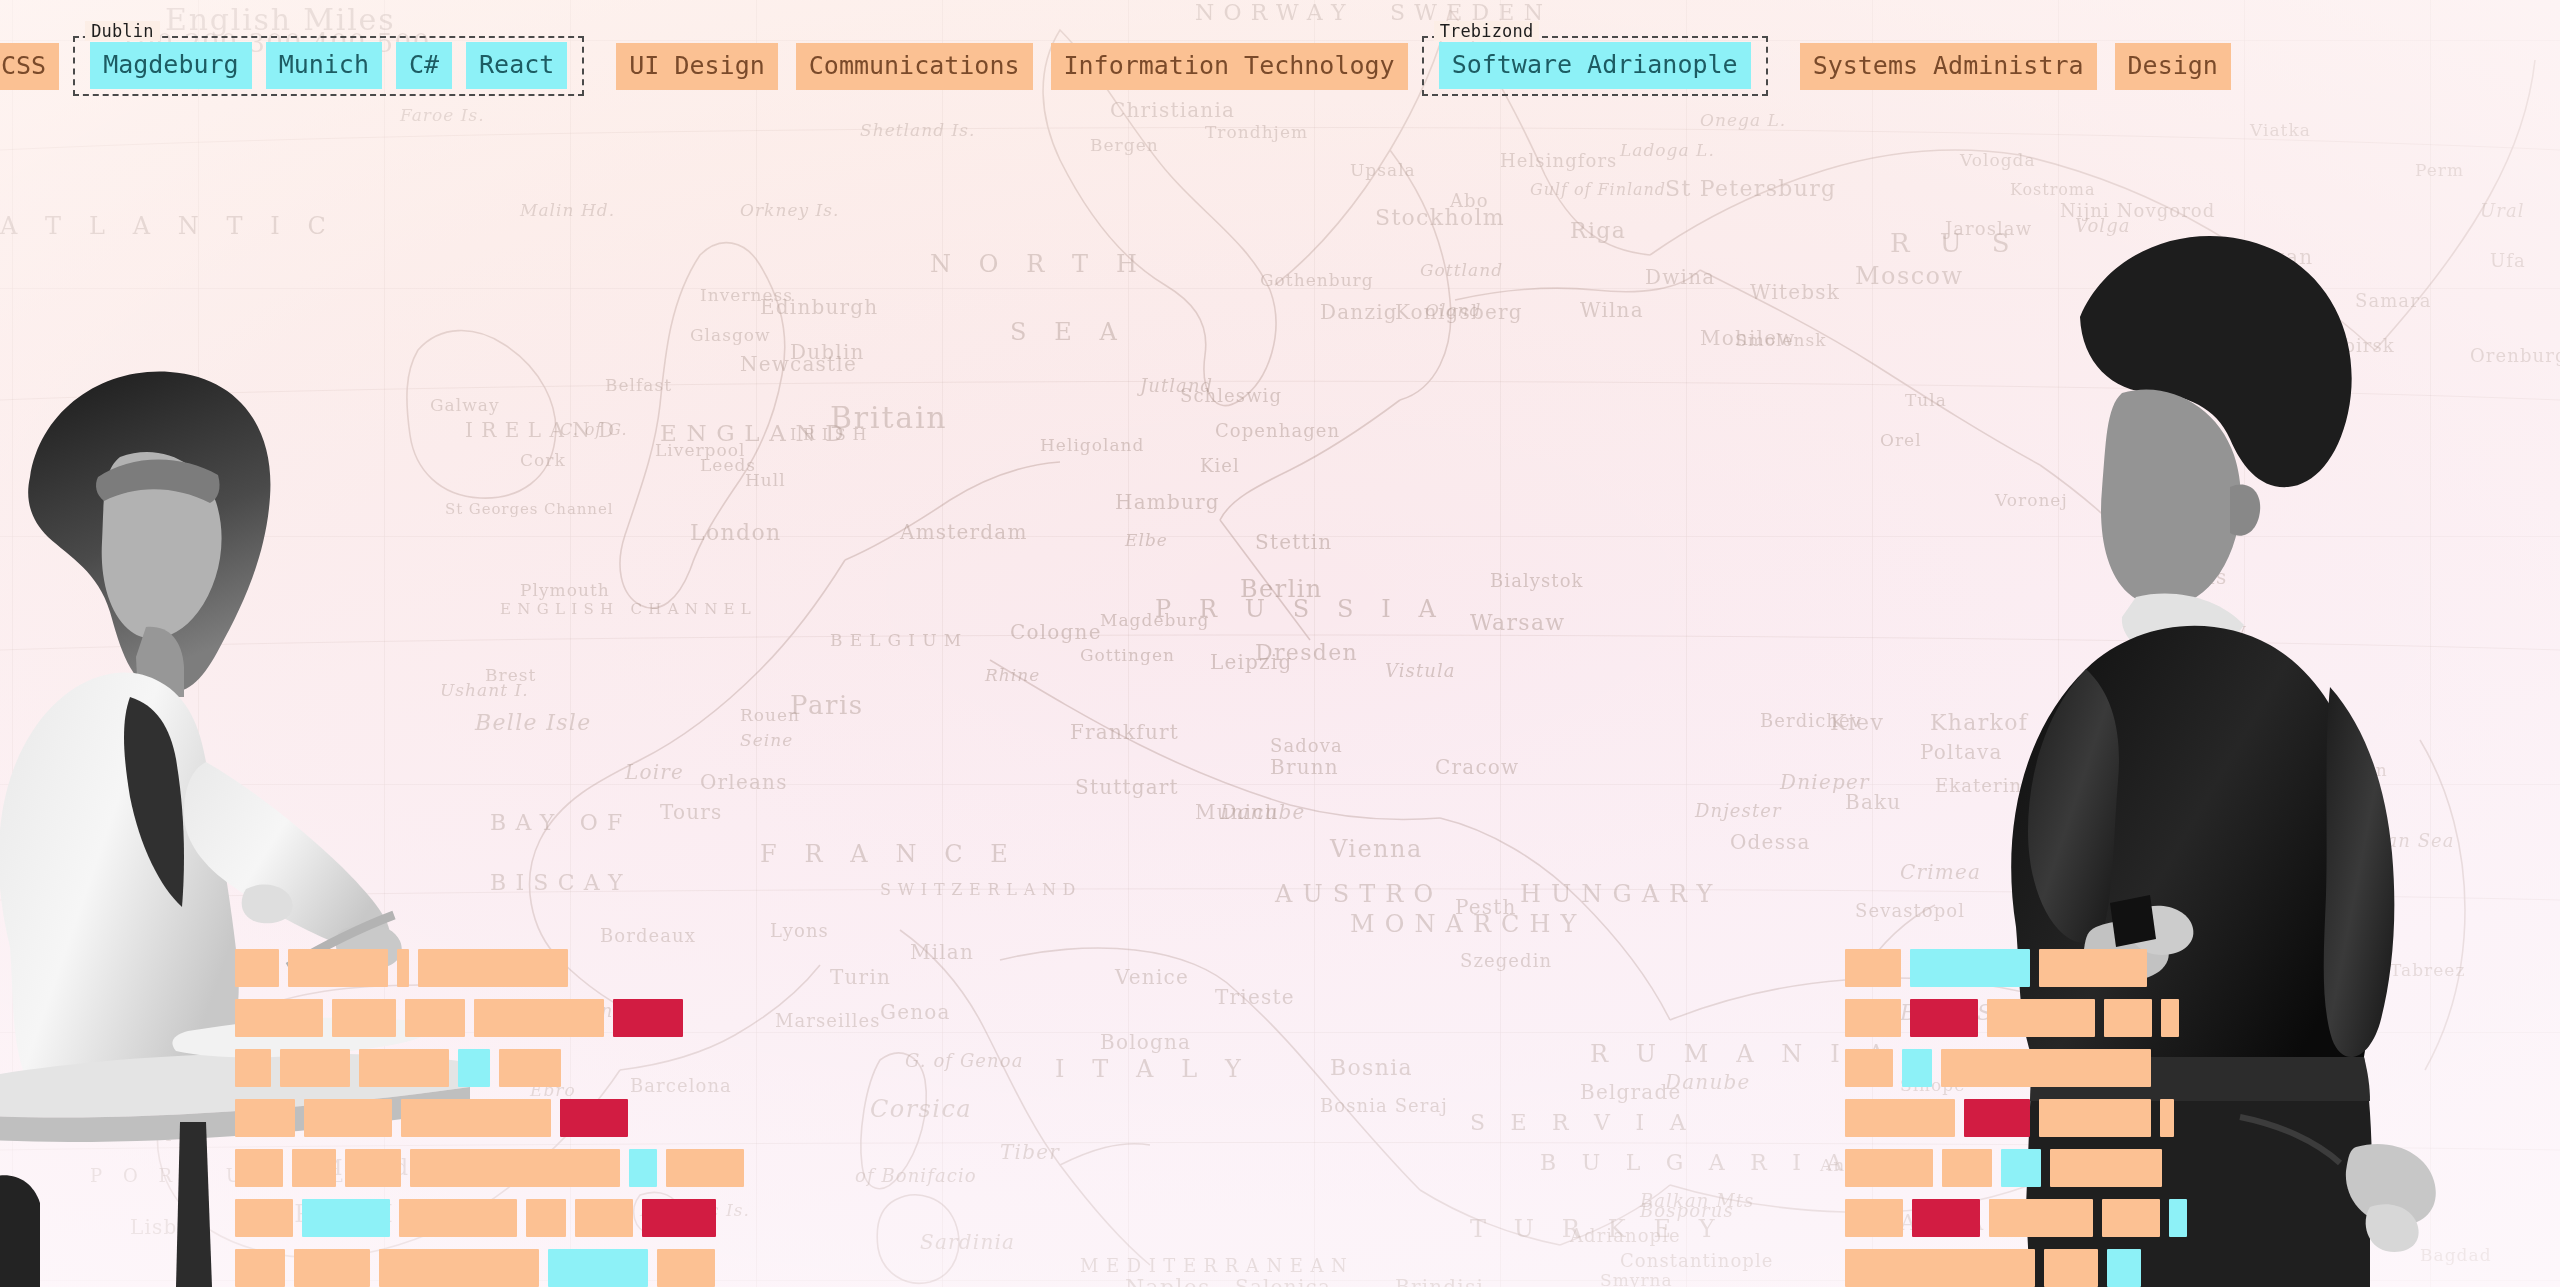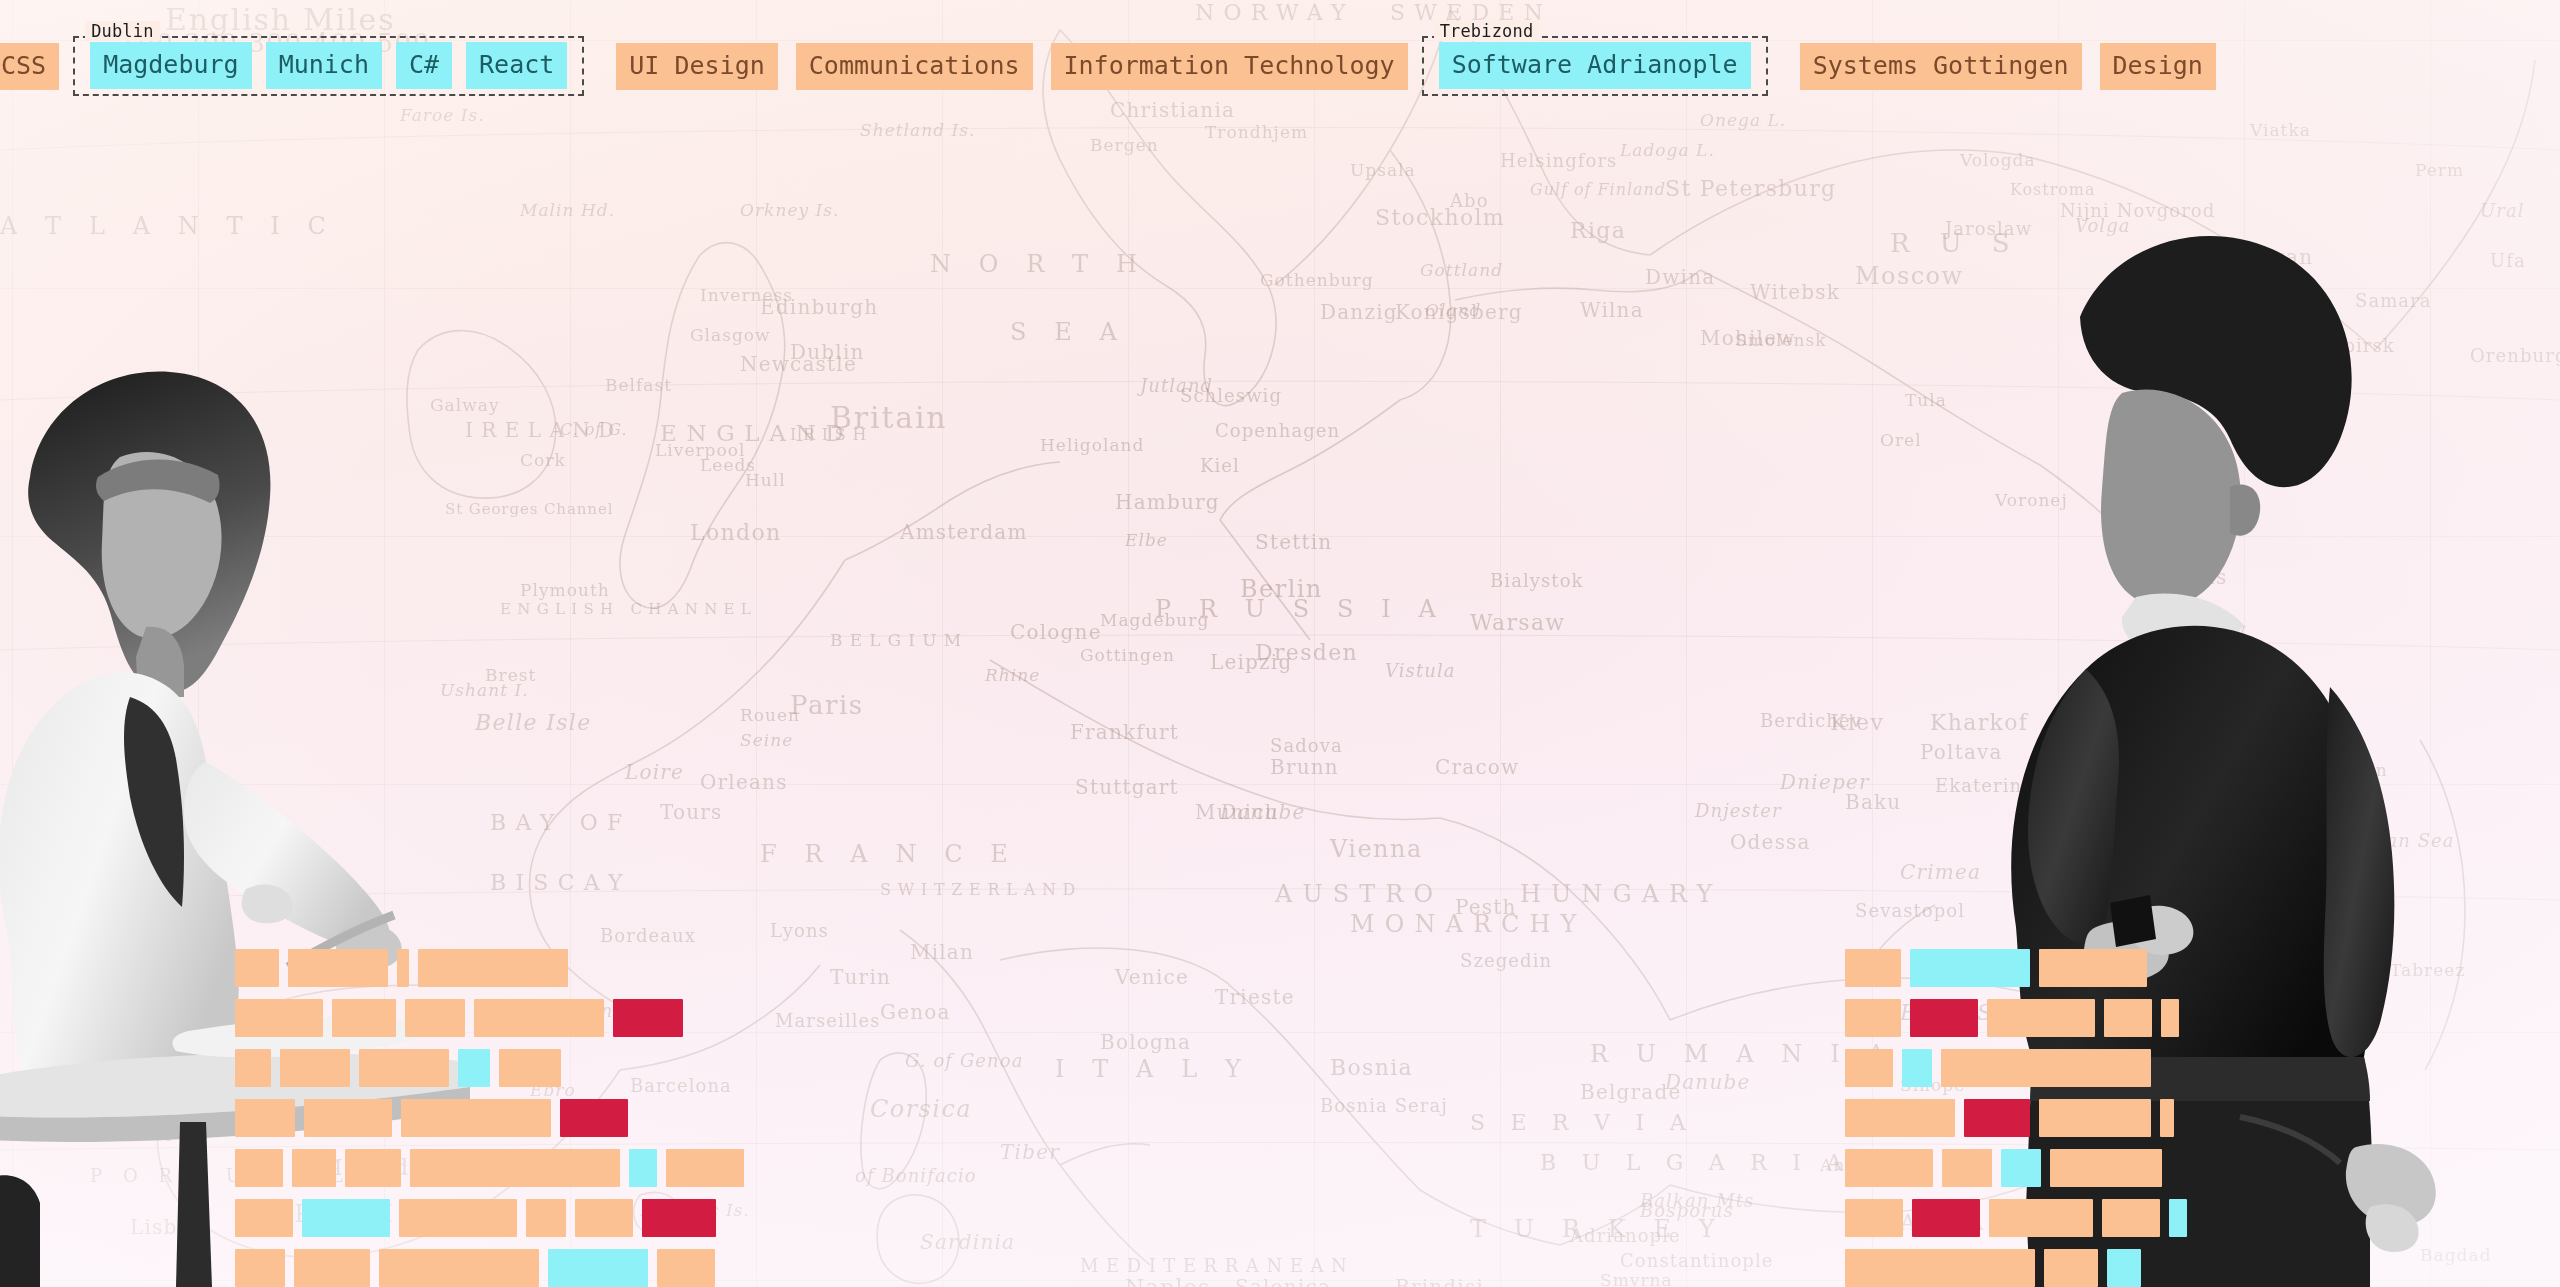--- a/index.html
+++ b/index.html
@@ -576,21 +576,21 @@
       <div class="tag">UI Design</div>
       <div class="gap" style="width: 18px;"></div>
       <div class="tag">Communications</div>
       <div class="gap" style="width: 18px;"></div>
       <div class="tag">Information Technology</div>
       <div class="group">
         <div class="group-label">Trebizond</div>
         <div class="tag sel">Software Adrianople</div>
       </div>
       <div class="gap" style="width: 18px;"></div>
-      <div class="tag">Systems Gottingen</div>
+      <div class="tag">Systems Administra</div>
       <div class="gap" style="width: 18px;"></div>
       <div class="tag">Design</div>
       <div class="gap" style="width: 18px;"></div>
     </div>
 
   <div class="textblock tb-left">
       <div class="tb-row">
         <div class="chunk c-o" style="width: 44px;"></div>
         <div class="chunk c-o" style="width: 100px;"></div>
         <div class="chunk c-o" style="width: 12px;"></div>

